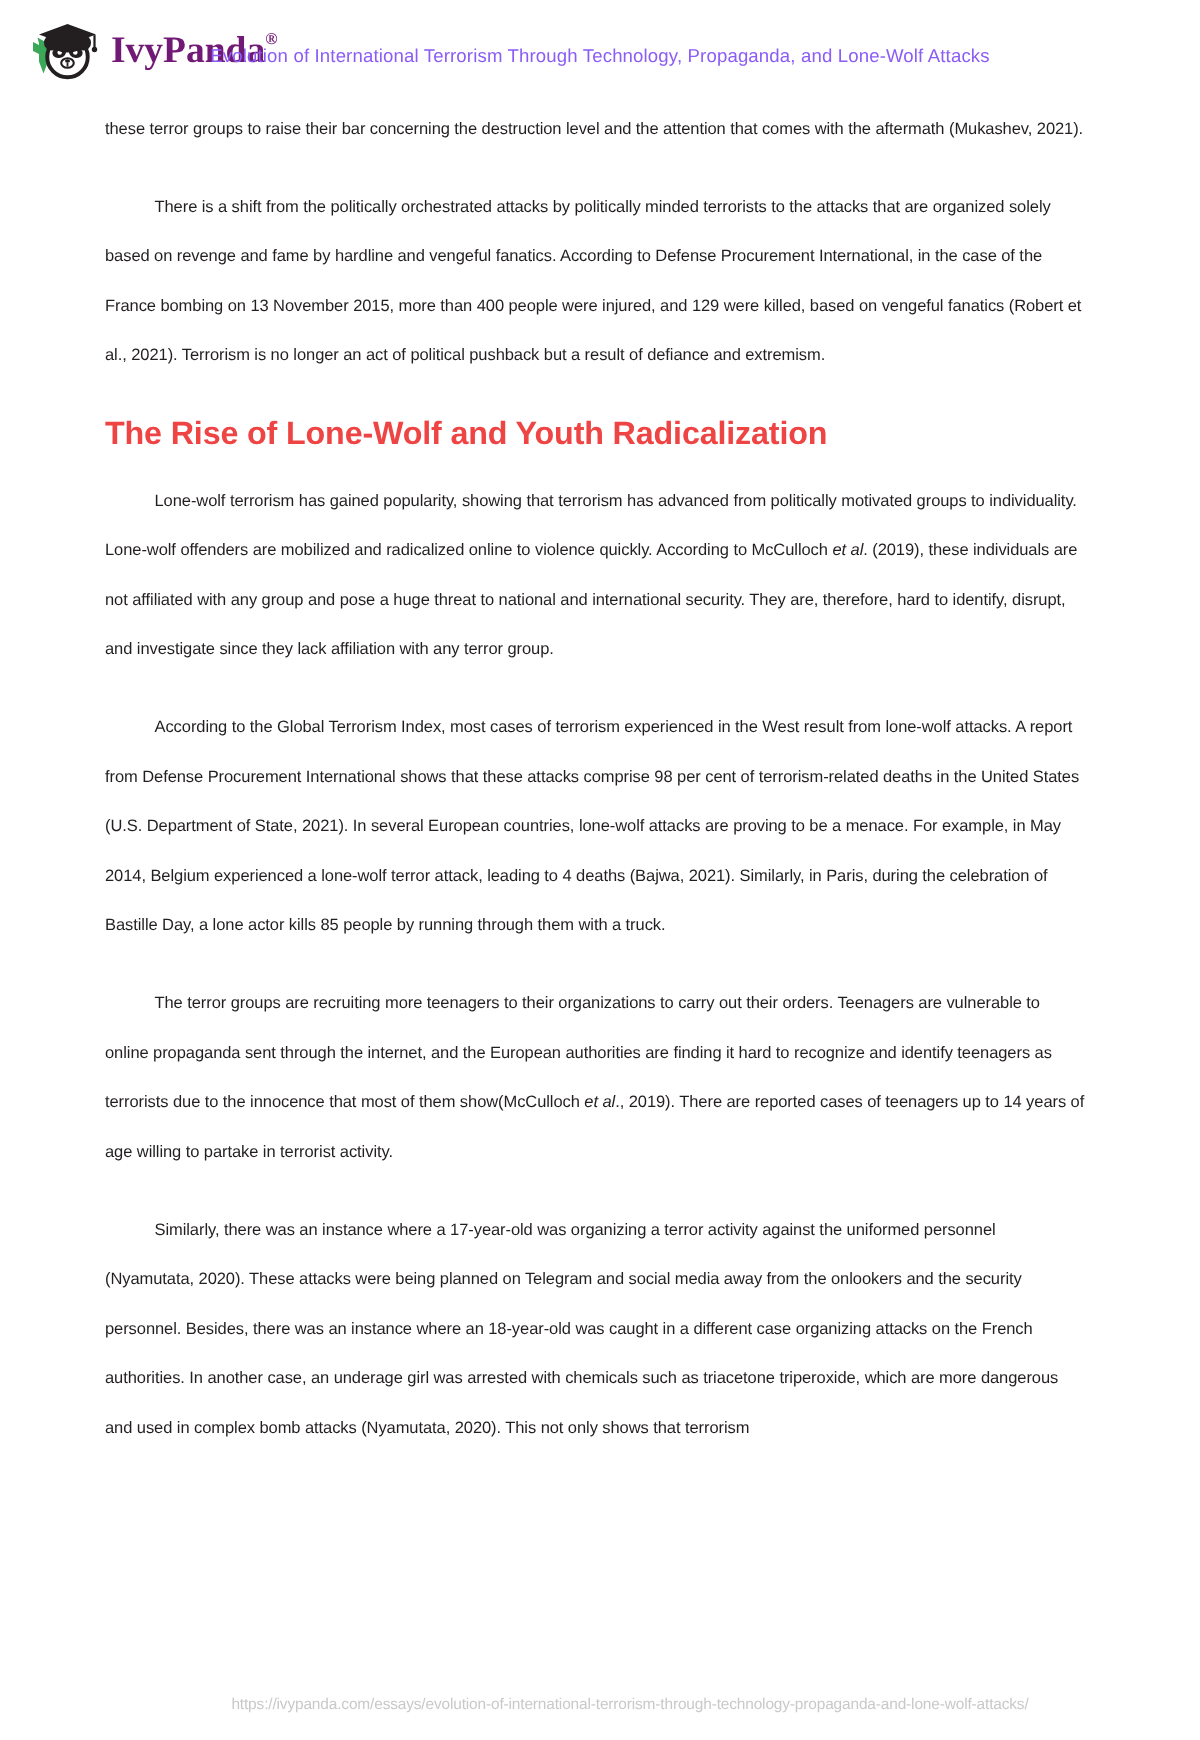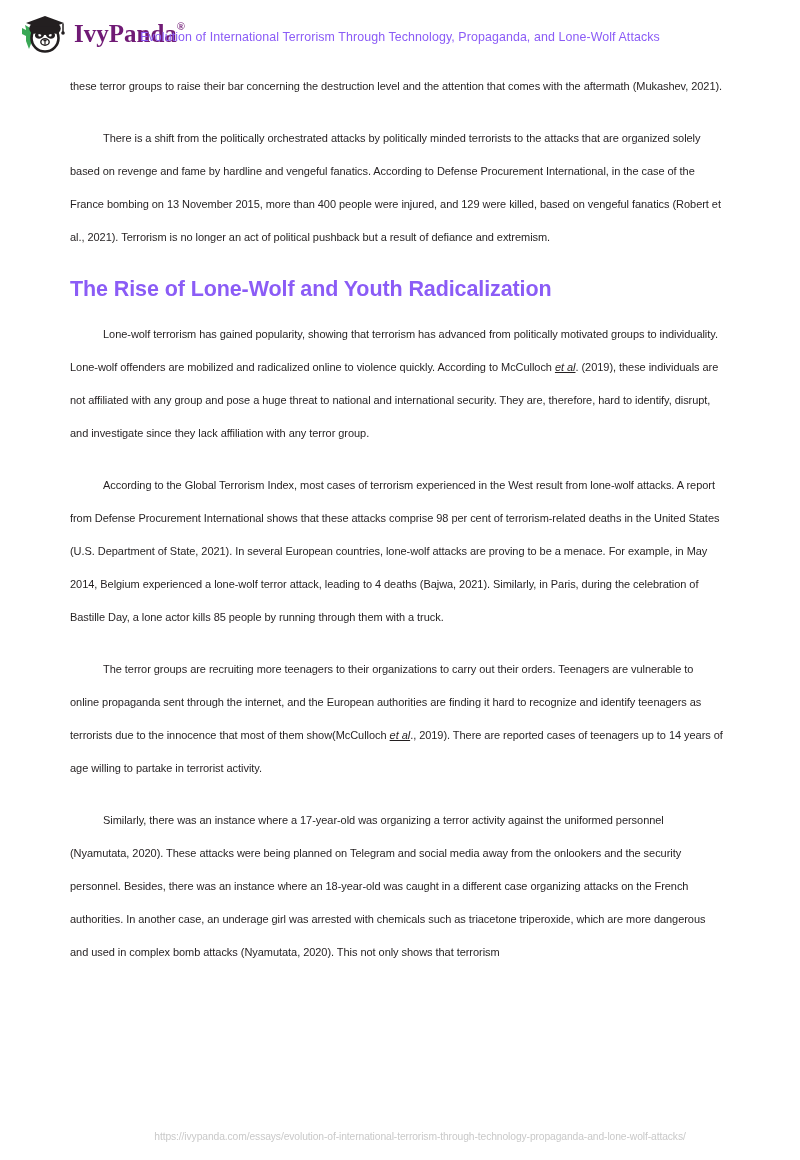--- a/index.html
+++ b/index.html
@@ -84,24 +84,24 @@
     letter-spacing: -0.05px;
   }
   .doc-paragraph.no-indent {
     text-indent: 0;
   }
   .doc-heading {
     margin: 14px 0 12px 0;
     font-size: 21.5px;
     font-weight: bold;
     line-height: 33px;
-    color: #8b5cf6;
+    color: #ef4444;
     letter-spacing: -0.1px;
   }
-  .it { font-style: italic; text-decoration: underline; }
+  .it { font-style: italic; }
 
   
   .page-footer {
     position: absolute;
     left: 0;
     bottom: 16px;
     width: 800px;
     text-align: center;
     padding-left: 20px;
   }

